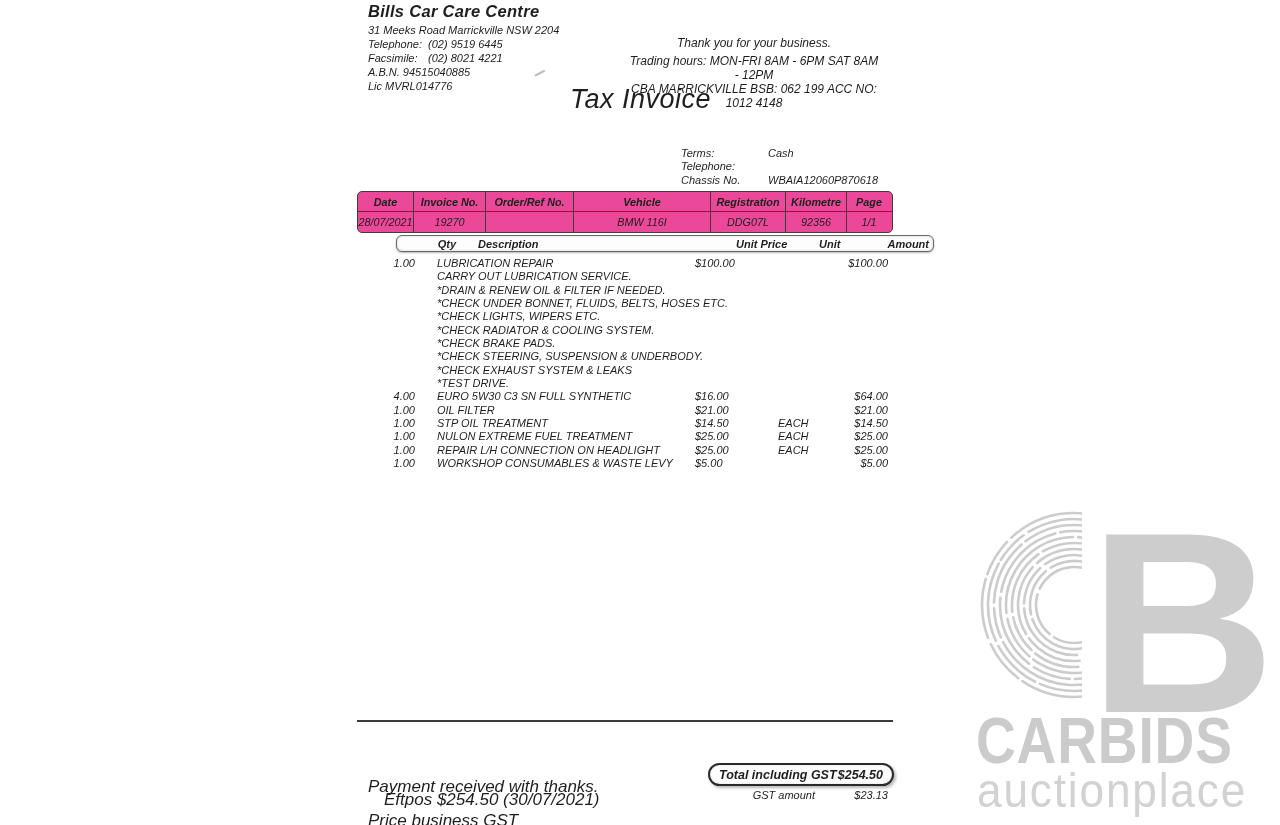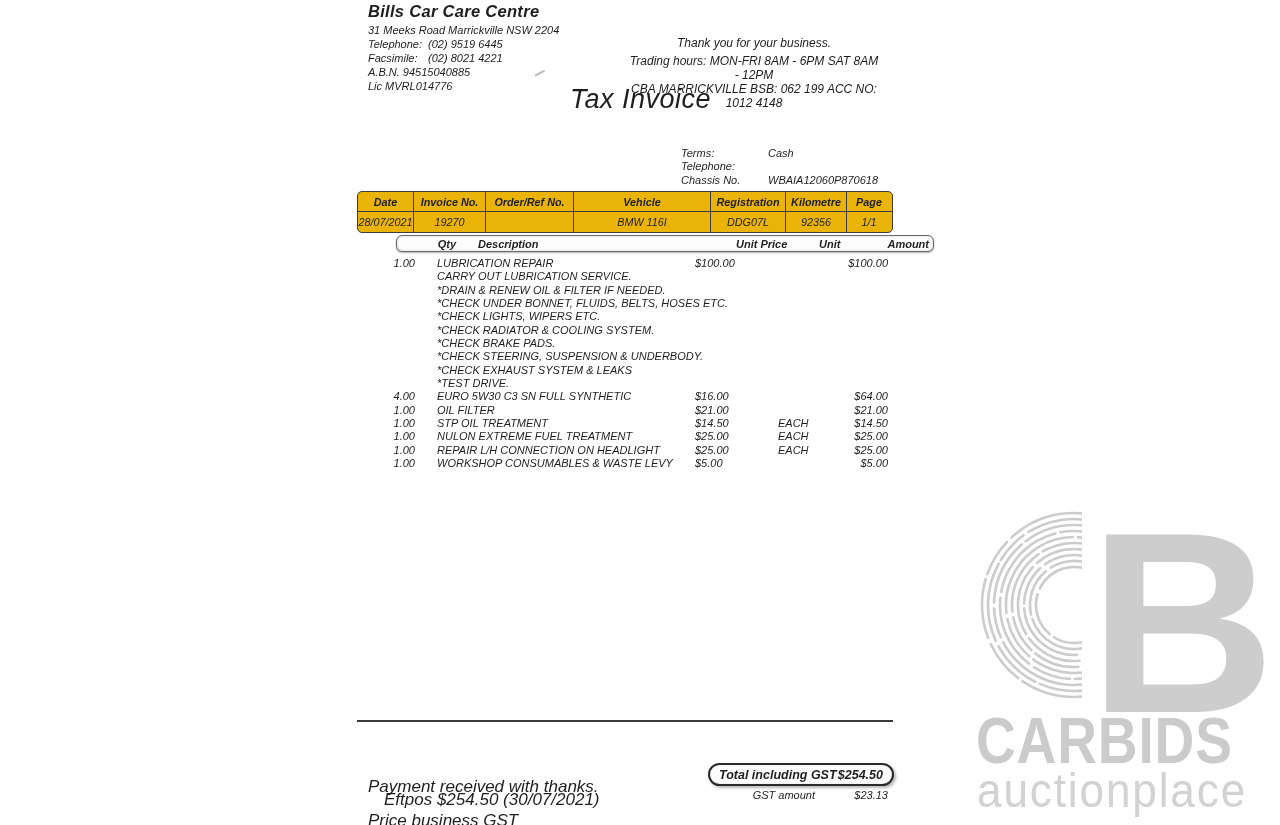--- a/index.html
+++ b/index.html
@@ -54,21 +54,21 @@
 
   
   .terms { left: 681px; top: 147px; font-size: 11px; line-height: 13.4px; }
   .terms-row { display: flex; }
   .terms-row .t-lbl { width: 87px; }
 
   
   .info-table {
     left: 357px; top: 191px; width: 536px;
     border: 1.5px solid #3d3d3d; border-radius: 5px;
-    overflow: hidden; background: #eab308;
+    overflow: hidden; background: #ec4899;
   }
   .info-row { display: flex; height: 20px; }
   .info-row.header { border-bottom: 1px solid #3d3d3d; }
   .info-row .cell {
     border-right: 1px solid #3d3d3d;
     display: flex; align-items: center; justify-content: center;
     font-size: 10.8px; white-space: nowrap; overflow: hidden;
   }
   .info-row .cell:last-child { border-right: none; }
   .info-row.header .cell { font-weight: bold; }

